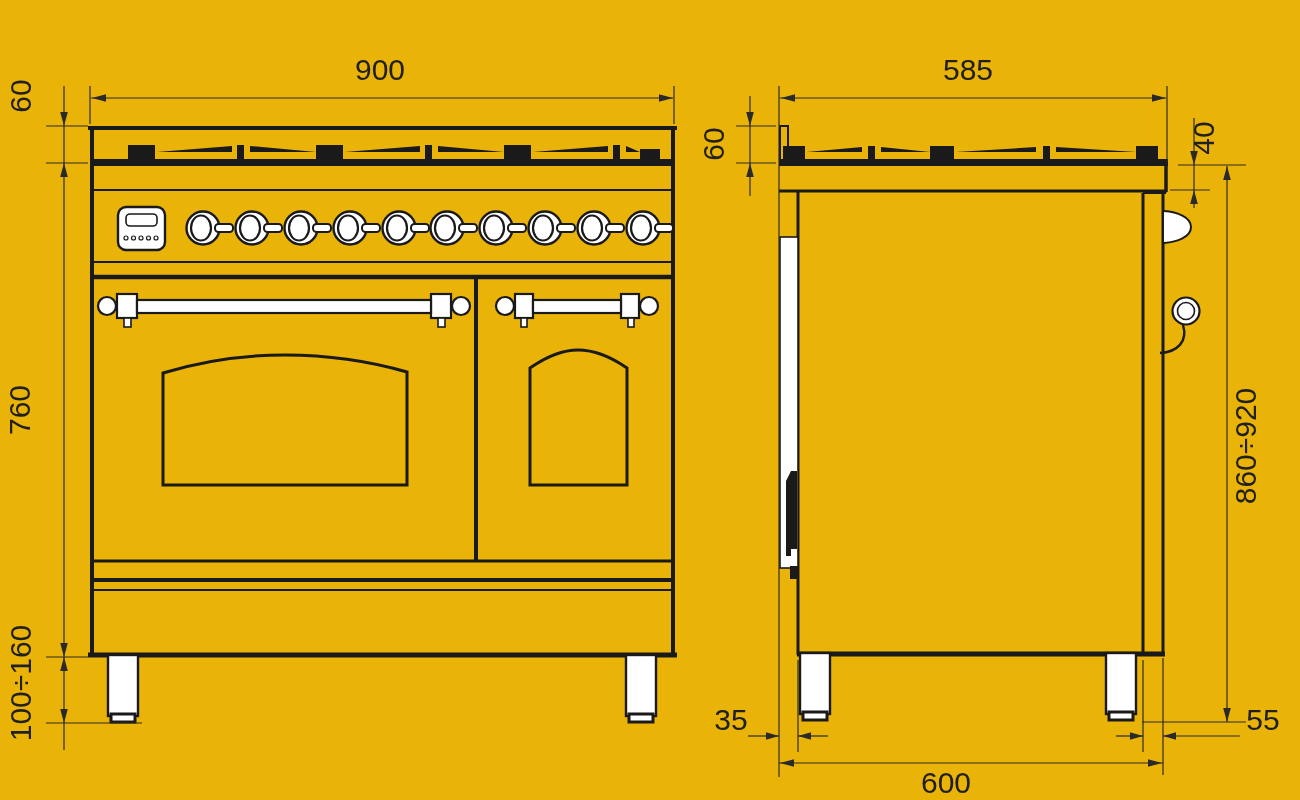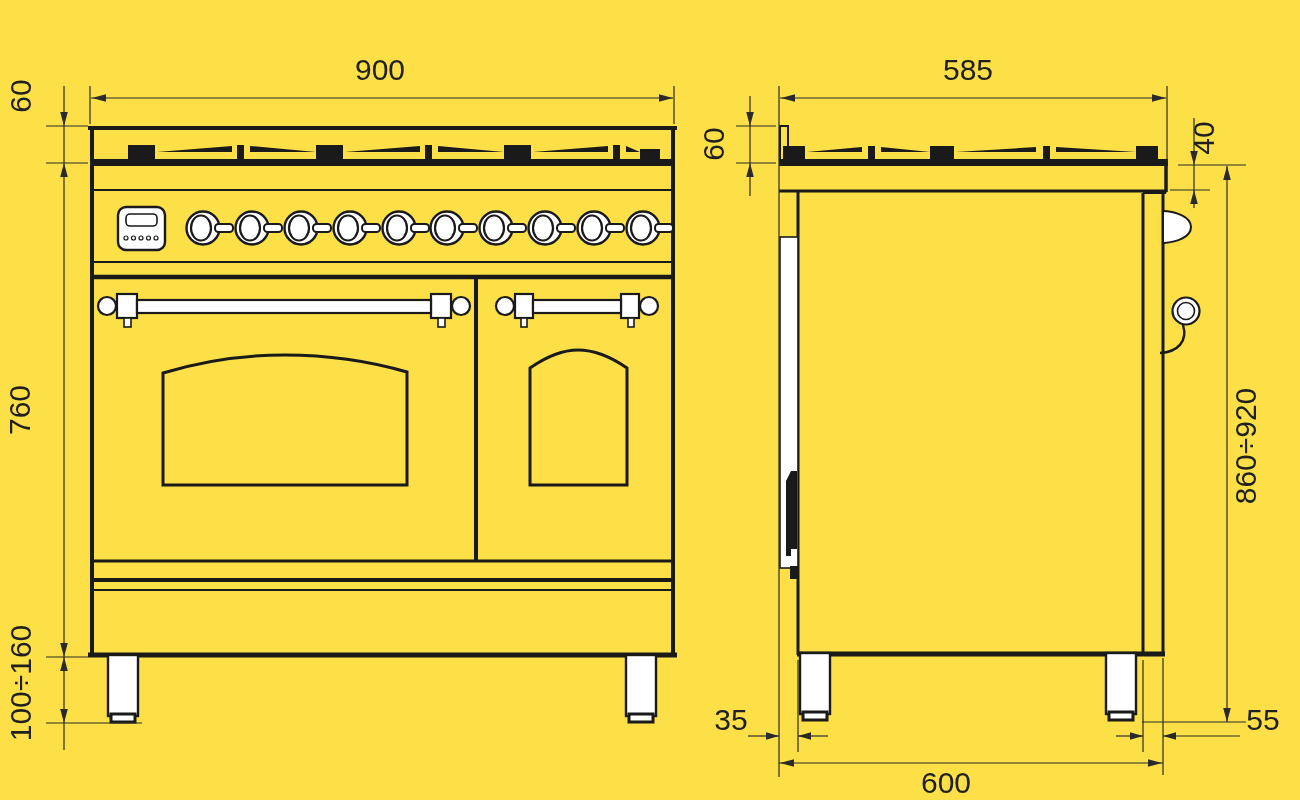--- a/index.html
+++ b/index.html
@@ -1,16 +1,16 @@
 <!DOCTYPE html>
 <html><head>
 <meta charset="utf-8">
 <style>
   html,body{margin:0;padding:0;background:#ffffff;}
-  .stage{position:relative;width:1300px;height:800px;background:#fde047;overflow:hidden;
+  .stage{position:relative;width:1300px;height:800px;background:#eab308;overflow:hidden;
          font-family:"Liberation Sans", sans-serif;}
   svg{position:absolute;left:0;top:0;}
   .ln{stroke:#1a1a1a;fill:none;stroke-linecap:butt;}
   .w15{stroke-width:1.6}
   .w2{stroke-width:2}
   .w25{stroke-width:2.4}
   .w3{stroke-width:3}
   .w35{stroke-width:3.5}
   .w4{stroke-width:4}
   .w45{stroke-width:4.5}

